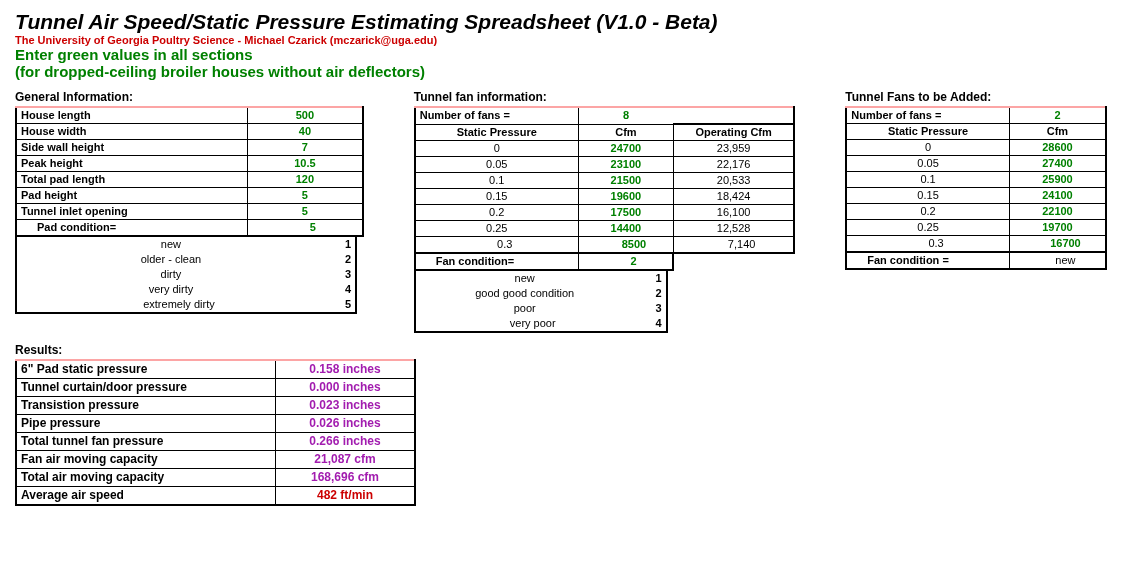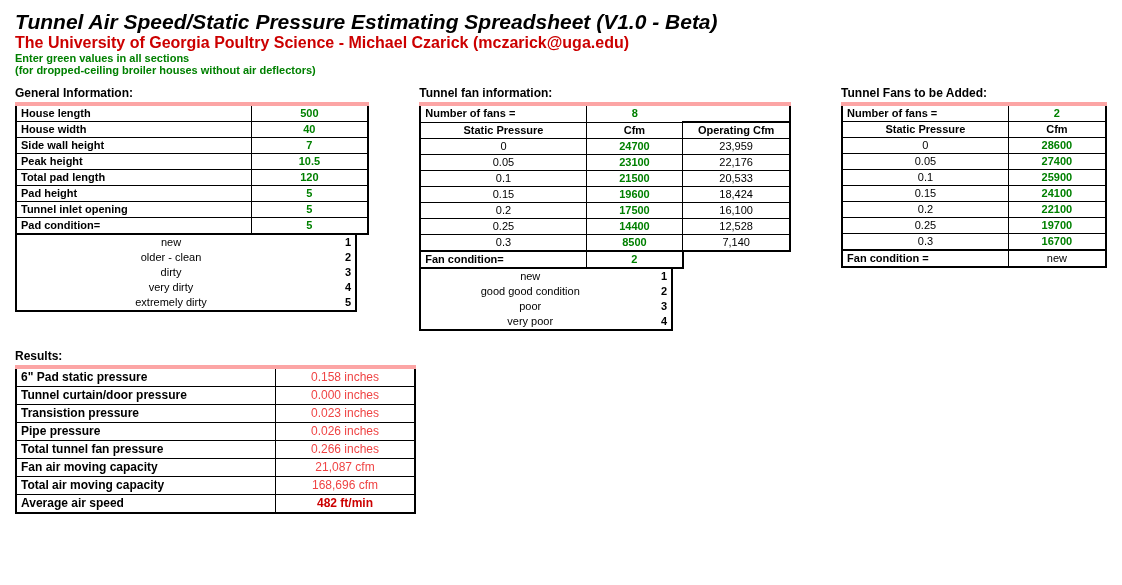--- a/index.html
+++ b/index.html
@@ -10,26 +10,26 @@
     color: #000;
   }
   .title {
     font-size: 21px;
     font-weight: bold;
     font-style: italic;
   }
   .subtitle-red {
     color: #cc0000;
     font-weight: bold;
-    font-size: 16px;
+    font-size: 11px;
   }
   .subtitle-green {
     color: #008000;
     font-weight: bold;
-    font-size: 11px;
+    font-size: 15px;
   }
   .section-header {
     font-weight: bold;
     font-size: 12px;
     margin-bottom: 2px;
   }
   .columns {
     display: flex;
     gap: 50px;
     margin-top: 10px;
@@ -42,31 +42,31 @@
     border-collapse: collapse;
   }
   td, th {
     font-size: 11px;
     padding: 0 4px;
     line-height: 15px;
     height: 15px;
   }
   .bb { border-bottom: 1px solid #000; }
   .bl { border-left: 1px solid #000; }
-  .bt2 { border-top: 4px solid #fca5a5; }
-  .bb2 { border-bottom: 2px solid #000; }
+  .bt2 { border-top: 2px solid #fca5a5; }
+  .bb2 { border-bottom: 2px solid #000; padding-left: 20px; }
   .bl2 { border-left: 2px solid #000; }
   .br2 { border-right: 2px solid #000; }
   .green { color: #008000; font-weight: bold; }
-  .blue { color: #ef4444; font-weight: normal; }
+  .blue { color: #a21caf; font-weight: bold; }
   .red { color: #cc0000; font-weight: bold; }
   .bold { font-weight: bold; }
   .center { text-align: center; }
   .right { text-align: right; }
-  .results-block { margin-top: 18px; }
+  .results-block { margin-top: 10px; }
   .results-block td { font-size: 12px; padding:1px 4px;}
 </style>
 </head>
 <body>
 
 <div class="title">Tunnel Air Speed/Static Pressure Estimating Spreadsheet  (V1.0 - Beta)</div>
 <div class="subtitle-red">The University of Georgia Poultry Science - Michael Czarick (mczarick@uga.edu)</div>
 <div class="subtitle-green">Enter green values in all sections</div>
 <div class="subtitle-green">(for dropped-ceiling broiler houses without air deflectors)</div>
 

